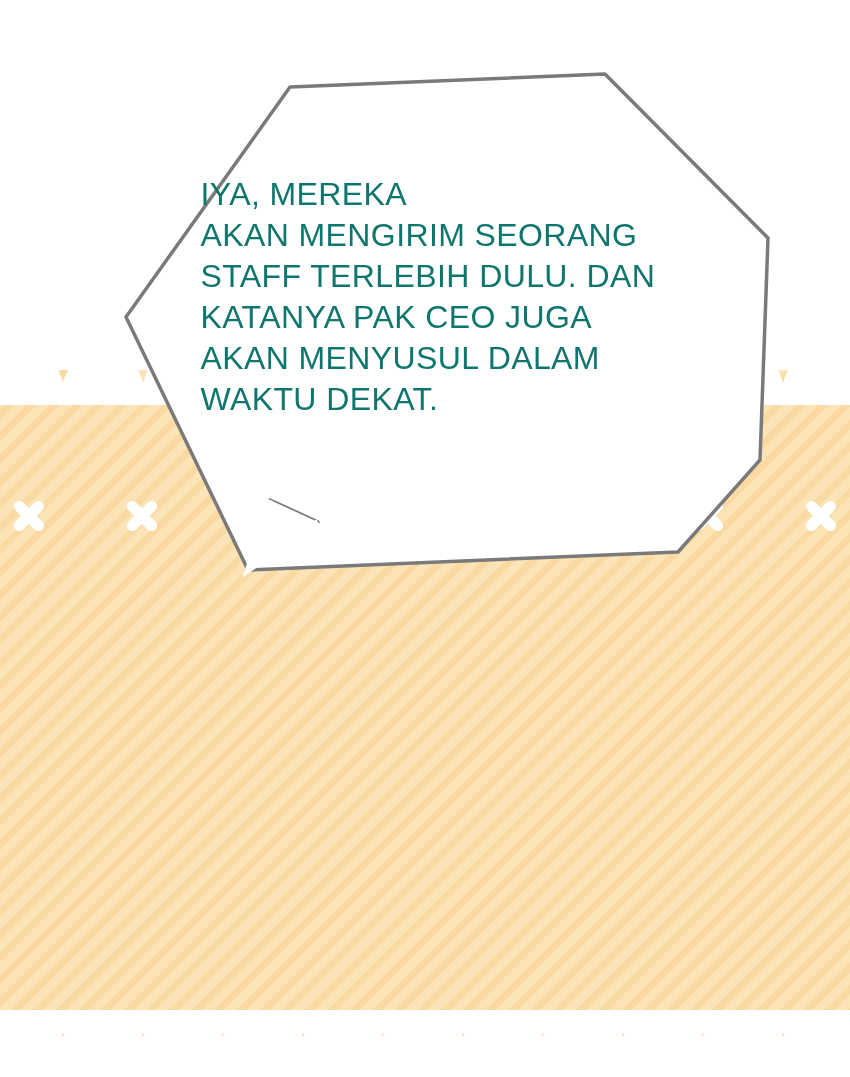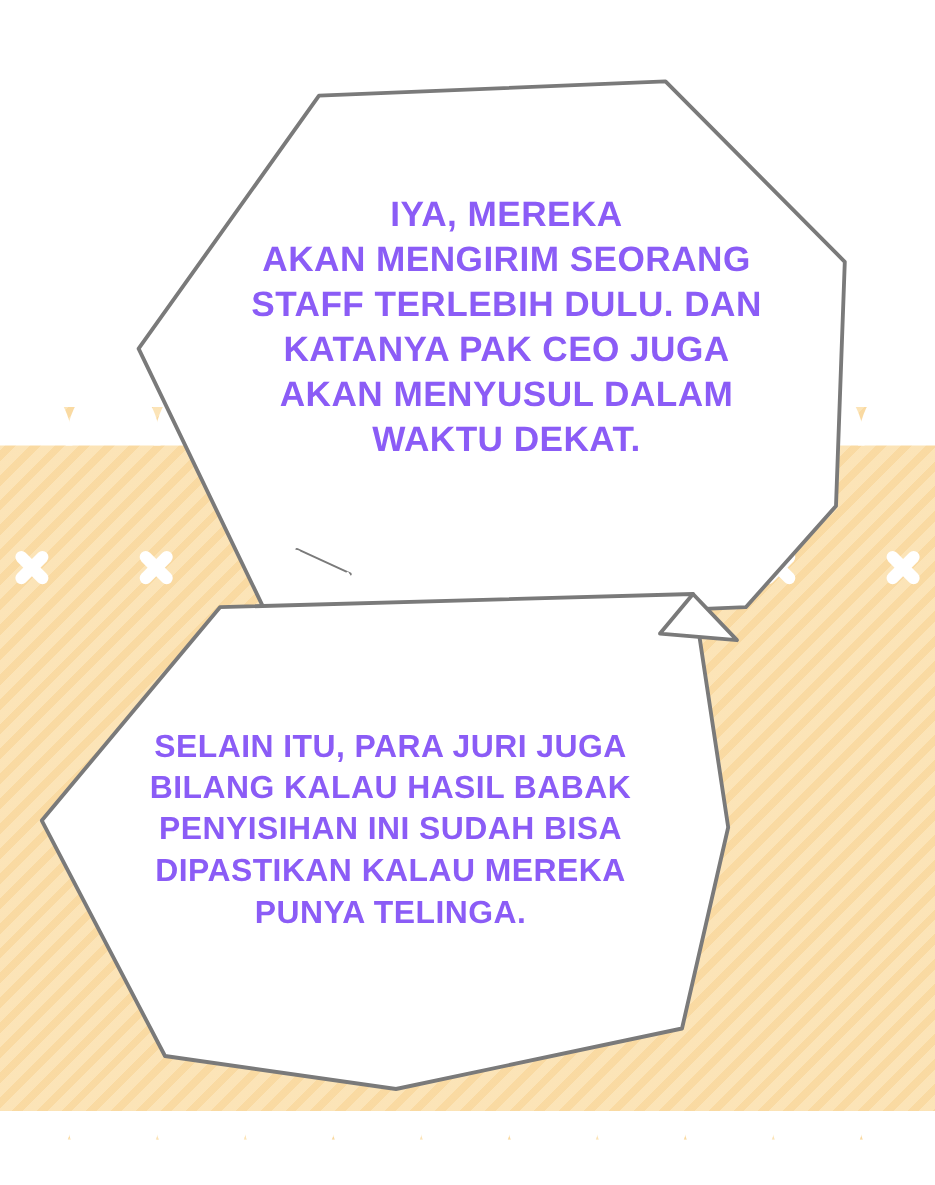--- a/index.html
+++ b/index.html
@@ -118,24 +118,24 @@
     justify-content: center;
   }
   .bubble svg {
     position: absolute;
     left: 0; top: 0;
     overflow: visible;
   }
   .bubble .bubble-text {
     position: relative;
     z-index: 2;
-    text-align: center;
+    text-align: left;
     font-family: "Liberation Sans", sans-serif;
-    font-weight: 700;
-    color: #8b5cf6;
+    font-weight: 400;
+    color: #0f766e;
     letter-spacing: 0.4px;
     white-space: pre-line;
   }
 
   #bubble-1 {
     left: 118px;
     top: 70px;
     width: 655px;
     height: 520px;
   }
@@ -217,25 +217,14 @@
       <polyline points="200,452 130,500 152,430" fill="#ffffff" stroke="#ffffff" stroke-width="6"></polyline>
     </svg>
     <div class="bubble-text">IYA, MEREKA
 AKAN MENGIRIM SEORANG
 STAFF TERLEBIH DULU. DAN
 KATANYA PAK CEO JUGA
 AKAN MENYUSUL DALAM
 WAKTU DEKAT.</div>
   </div>
 
-  <div class="bubble" id="bubble-2">
-    <svg width="640" height="470" viewBox="0 0 640 470">
-      <polygon points="170,22 600,10 632,222 590,405 330,460 120,430 8,216" fill="#ffffff" stroke="#7a7a7a" stroke-width="3.5" stroke-linejoin="round"></polygon>
-      <polygon points="600,10 640,52 570,46" fill="#ffffff" stroke="#7a7a7a" stroke-width="3.5" stroke-linejoin="round"></polygon>
-    </svg>
-    <div class="bubble-text">SELAIN ITU, PARA JURI JUGA
-BILANG KALAU HASIL BABAK
-PENYISIHAN INI SUDAH BISA
-DIPASTIKAN KALAU MEREKA
-PUNYA TELINGA.</div>
-  </div>
 
 </div>
 
 </body></html>

